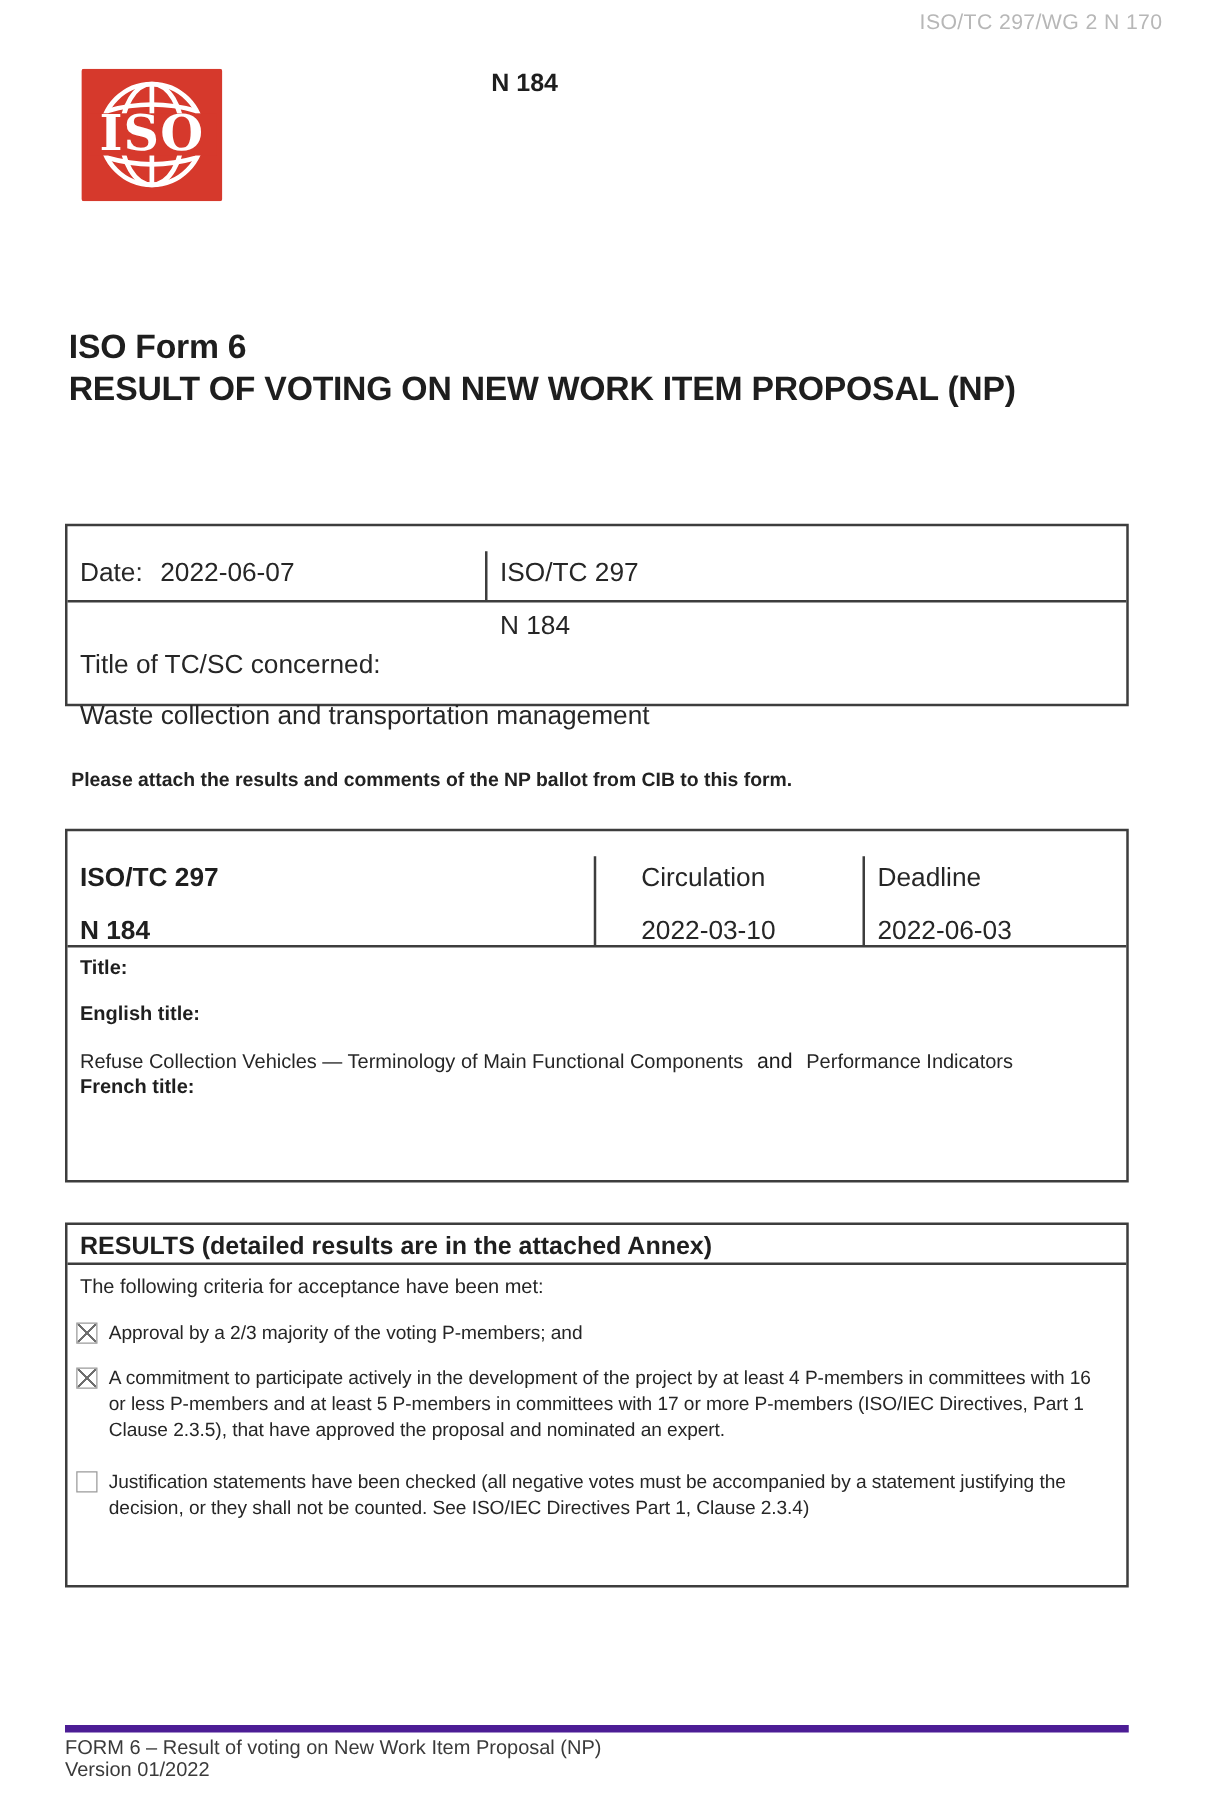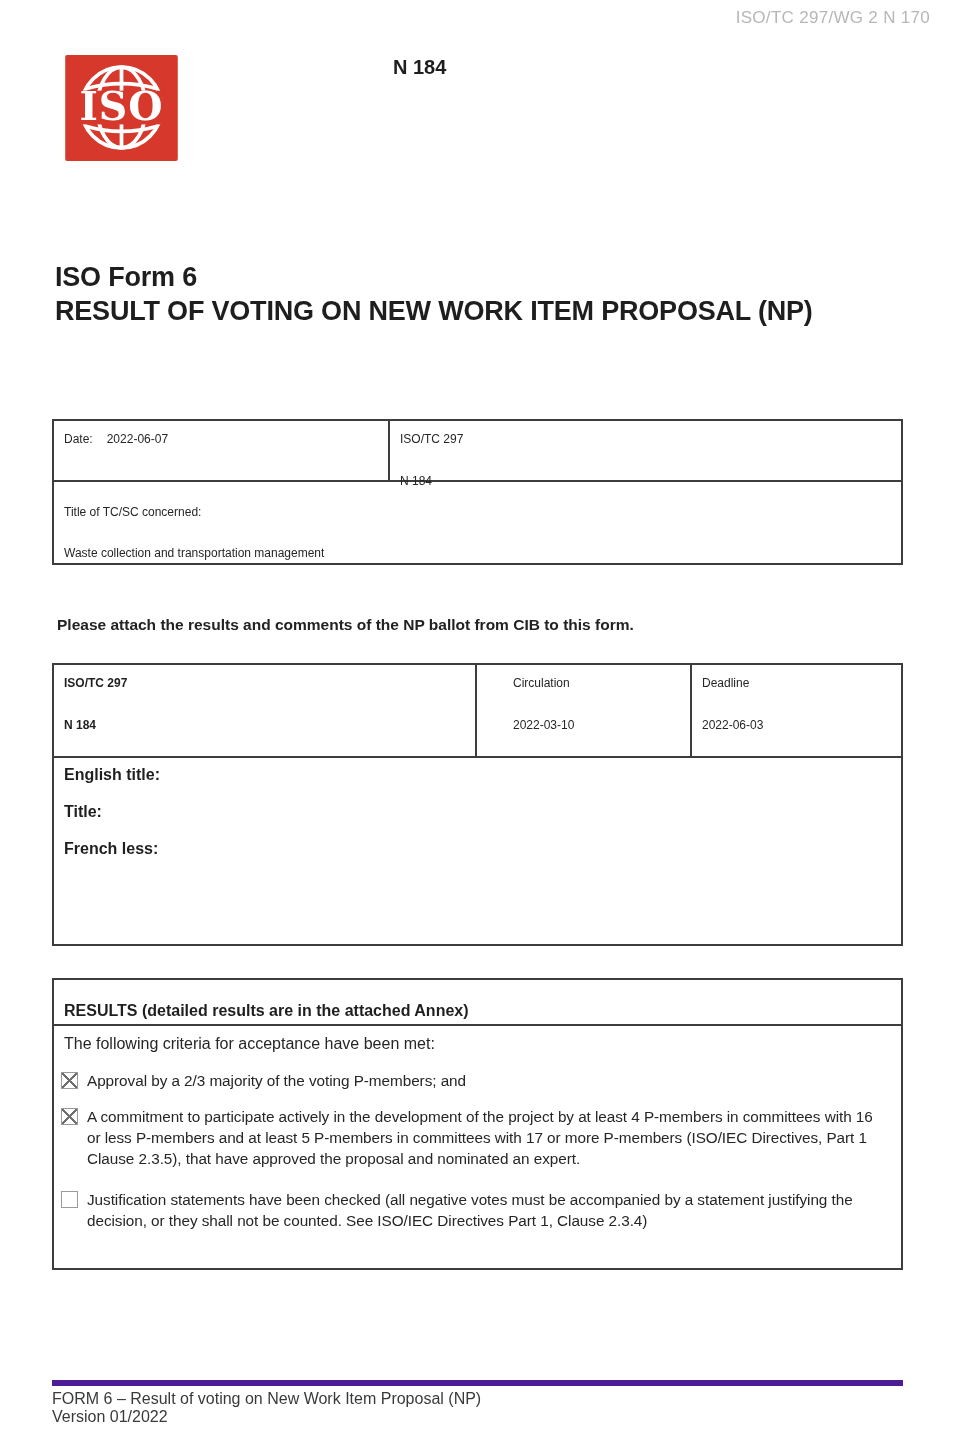--- a/index.html
+++ b/index.html
@@ -29,21 +29,21 @@
   
   .form-title {
     position: absolute; left: 55px; top: 260px;
     font-size: 27px; font-weight: bold; line-height: 34px; color: #1e1e1e;
     letter-spacing: -0.2px;
   }
 
   
   .tbl { position: absolute; left: 52px; width: 851px; border: 2px solid #3d3d3d; box-sizing: border-box; background: #fff; }
   .row { display: flex; box-sizing: border-box; }
-  .cell { box-sizing: border-box; padding: 9px 10px; font-size: 12px; line-height: 18px; }
+  .cell { box-sizing: border-box; padding: 9px 10px; font-size: 21px; line-height: 18px; margin-top: 20px; }
   .b { font-weight: bold; color: #1f1f1f; }
   .gap-line { margin-top: 24px; }
 
   
   .tbl1 { top: 419px; height: 146px; }
   .tbl1 .row1 { height: 61px; border-bottom: 2px solid #3d3d3d; }
   .tbl1 .c1 { width: 336px; border-right: 2px solid #3d3d3d; }
   .tbl1 .c2 { flex: 1; }
   .tbl1 .row2 { display: block; padding: 21px 10px; }
   .tbl1 .row2 .line2 { margin-top: 23px; }
@@ -64,21 +64,21 @@
   .tbl2 .row2 { display: block; padding: 8px 10px; font-size: 16px; }
   .tbl2 .row2 p { margin: 0; line-height: 18px; }
   .tbl2 .row2 .mb { margin-bottom: 19px; }
   .eng-title { line-height: 21px; margin-bottom: 2px !important; }
   .and-word { margin: 0 11px; font-size: 17px; color: #1c1c1c; }
 
   
   .tbl3 { top: 978px; height: 292px; }
   .tbl3 .hdr {
     height: 32px; border-bottom: 2px solid #3d3d3d; box-sizing: border-box;
-    padding: 22px 10px; font-size: 16px; font-weight: bold; color: #1f1f1f;
+    padding: 6px 10px; font-size: 20px; font-weight: bold; color: #1f1f1f;
   }
   .tbl3 .body { padding: 8px 28px 8px 7px; font-size: 16px; }
   .intro { margin: 0; line-height: 19px; padding-left: 3px; }
   .crit { display: flex; align-items: flex-start; margin-top: 15px; }
   .crit .txt { font-size: 15.3px; line-height: 21px; letter-spacing: -0.05px; }
   .crit1 { margin-top: 17px; }
   .crit3 { margin-top: 20px; }
   .checkbox {
     flex: none; width: 17px; height: 17px; margin: 2px 9px 0 0;
     border: 1.5px solid #9a9a9a; box-sizing: border-box; background: #fff;
@@ -153,23 +153,24 @@
       <div class="cell c2">
         <div>Circulation</div>
         <div class="gap-line">2022-03-10</div>
       </div>
       <div class="cell c3">
         <div>Deadline</div>
         <div class="gap-line">2022-06-03</div>
       </div>
     </div>
     <div class="row2">
+      <p class="b mb">Title:</p>
       <p class="b mb">English title:</p>
-      <p class="b mb">Title:</p>
-      <p class="b mb">French less:</p>
+      <p class="eng-title"><span>Refuse Collection Vehicles — Terminology of Main Functional Components</span><span class="and-word">and</span><span>Performance Indicators</span></p>
+      <p class="b mb">French title:</p>
     </div>
   </div>
 
   <div class="tbl tbl3">
     <div class="hdr">RESULTS (detailed results are in the attached Annex)</div>
     <div class="body">
       <p class="intro">The following criteria for acceptance have been met:</p>
 
       <div class="crit crit1">
         <span class="checkbox checked"></span>

